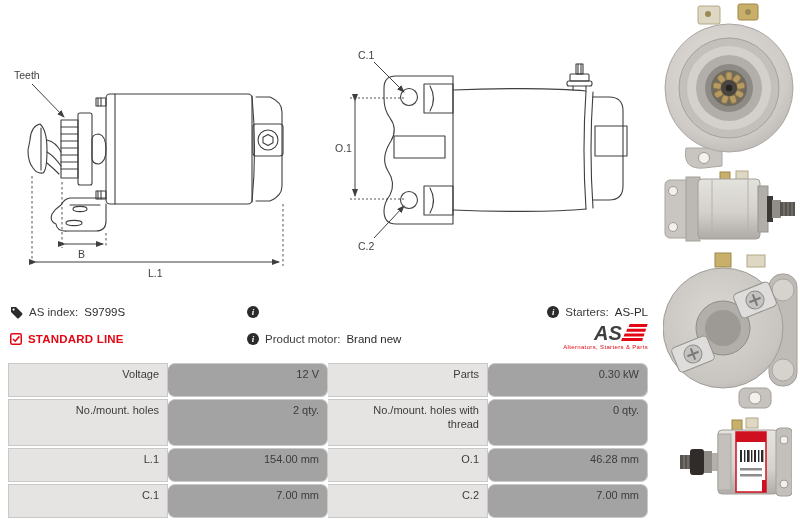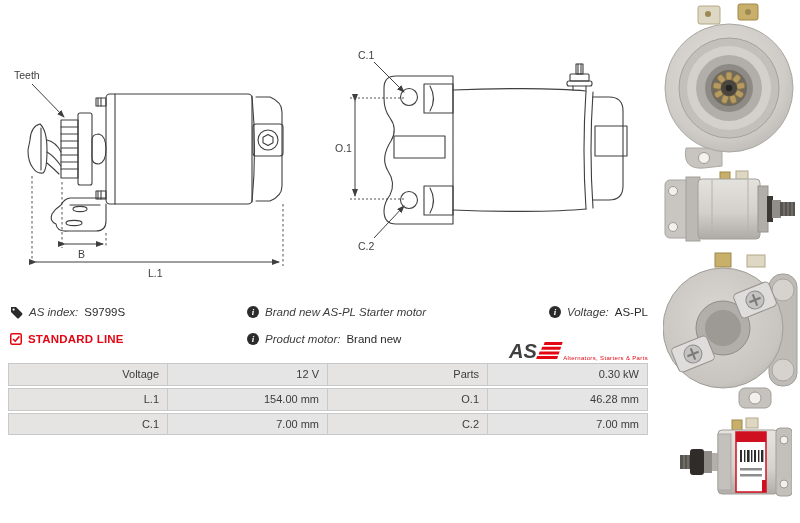--- a/index.html
+++ b/index.html
@@ -4,40 +4,40 @@
 <style>
   * { margin:0; padding:0; box-sizing:border-box; }
   html,body { background:#ffffff; }
   body { font-family:"Liberation Sans", sans-serif; color:#3c3c3c; }
   .canvas { position:relative; width:800px; height:523px; background:#fff; overflow:hidden; }
   .abs { position:absolute; }
 
   
   .info-line { display:flex; align-items:center; gap:6px; font-size:11.5px; height:14px; }
   .info-line + .info-line { margin-top:13px; }
-  .lbl { color:#3c3c3c; white-space:pre;font-style:italic; }
+  .lbl { color:#3c3c3c; white-space:pre; }
   .val-bold { font-weight:normal; color:#2b2b2b; white-space:pre; }
   .standard-line { color:#e30613; font-weight:bold; letter-spacing:.2px; }
   .info-icon { width:12px; height:12px; border-radius:50%; background:#2b2b2b; color:#fff;
                font-size:9px; font-weight:bold; font-family:"Liberation Serif", serif; font-style:italic;
                display:flex; align-items:center; justify-content:center; flex:0 0 12px; }
   .producer-col { display:flex; flex-direction:column; align-items:flex-end; }
   .producer-col .info-line { justify-content:flex-end; }
 
   
-  .as-logo { margin-top:22px; display:flex; flex-direction:row; align-items:flex-end; }
+  .as-logo { margin-top:4px; display:flex; flex-direction:column; align-items:flex-end; }
   .as-logo-tagline { font-size:6px; color:#e30613; letter-spacing:.35px; margin-top:1px; }
 
   
   table.spec { border-collapse:separate; border-spacing:0 2px; table-layout:fixed; width:640px; font-size:11px; }
   table.spec td { border:1px solid #c9c9c9; border-left:none; vertical-align:top;
-                  text-align:right; padding:4px 8px 3px 30px; height:21px; line-height:1.25; }
+                  text-align:right; padding:4px 8px 14px 30px; height:21px; line-height:1.25; }
   table.spec td:first-child { border-left:1px solid #c9c9c9; }
   td.cell-label { background:#e5e4e3; color:#3c3c3c; }
-  td.cell-value { background:#e5e5e5; color:#3c3c3c; }
+  td.cell-value { background:#a3a3a3; color:#3c3c3c;border-radius:7px; }
 
   
   svg text { font-family:"Liberation Sans", sans-serif; fill:#3f3f3f; }
 </style>
 </head>
 <body>
 
 <div class="canvas">
 
   <svg class="abs" style="left:0;top:0" width="330" height="300" viewBox="0 0 330 300">
@@ -301,33 +301,32 @@
         <rect x="0.75" y="0.75" width="10.5" height="10.5" rx="1.5" fill="none" stroke="#e30613" stroke-width="1.5"></rect>
         <path d="M3,6 L5.2,8.2 L9.4,3.4" fill="none" stroke="#e30613" stroke-width="1.6"></path>
       </svg>
       <span class="standard-line">STANDARD LINE</span>
     </div>
   </div>
 
   <div class="abs" style="left:247px;top:305px;width:290px">
     <div class="info-line">
       <span class="info-icon">i</span>
-      <span class="lbl">Brand new AS-PL Starter motor</span>
     </div>
     <div class="info-line">
       <span class="info-icon">i</span>
       <span class="lbl">Product motor:</span>
         <span class="val-bold">Brand new</span>
     </div>
   </div>
 
   <div class="abs producer-col" style="left:448px;top:305px;width:200px">
     <div class="info-line">
       <span class="info-icon">i</span>
-      <span class="lbl">Voltage:</span>
+      <span class="lbl">Starters:</span>
         <span class="val-bold">AS-PL</span>
     </div>
     <div class="as-logo">
       <svg width="62" height="20" viewBox="0 0 62 20">
         <text x="8" y="17" font-size="20" font-style="italic" font-weight="bold" fill="#e30613">AS</text>
         <g fill="#e30613" transform="skewX(-18)">
           <rect x="44" y="1" width="18" height="3"></rect>
           <rect x="43" y="5.7" width="19" height="3"></rect>
           <rect x="42" y="10.4" width="20" height="3"></rect>
           <rect x="41" y="15.1" width="21" height="3"></rect>
@@ -337,20 +336,26 @@
     </div>
   </div>
 
   <table class="spec abs" style="left:8px;top:361px">
     <tbody>
       <tr>
         <td class="cell-label">Voltage</td>
         <td class="cell-value">12 V</td>
         <td class="cell-label">Parts</td>
         <td class="cell-value">0.30 kW</td>
+      </tr>
+      <tr>
+        <td class="cell-label">No./mount. holes</td>
+        <td class="cell-value">2 qty.</td>
+        <td class="cell-label">No./mount. holes with thread</td>
+        <td class="cell-value">0 qty.</td>
       </tr>
       <tr>
         <td class="cell-label">L.1</td>
         <td class="cell-value">154.00 mm</td>
         <td class="cell-label">O.1</td>
         <td class="cell-value">46.28 mm</td>
       </tr>
       <tr>
         <td class="cell-label">C.1</td>
         <td class="cell-value">7.00 mm</td>

